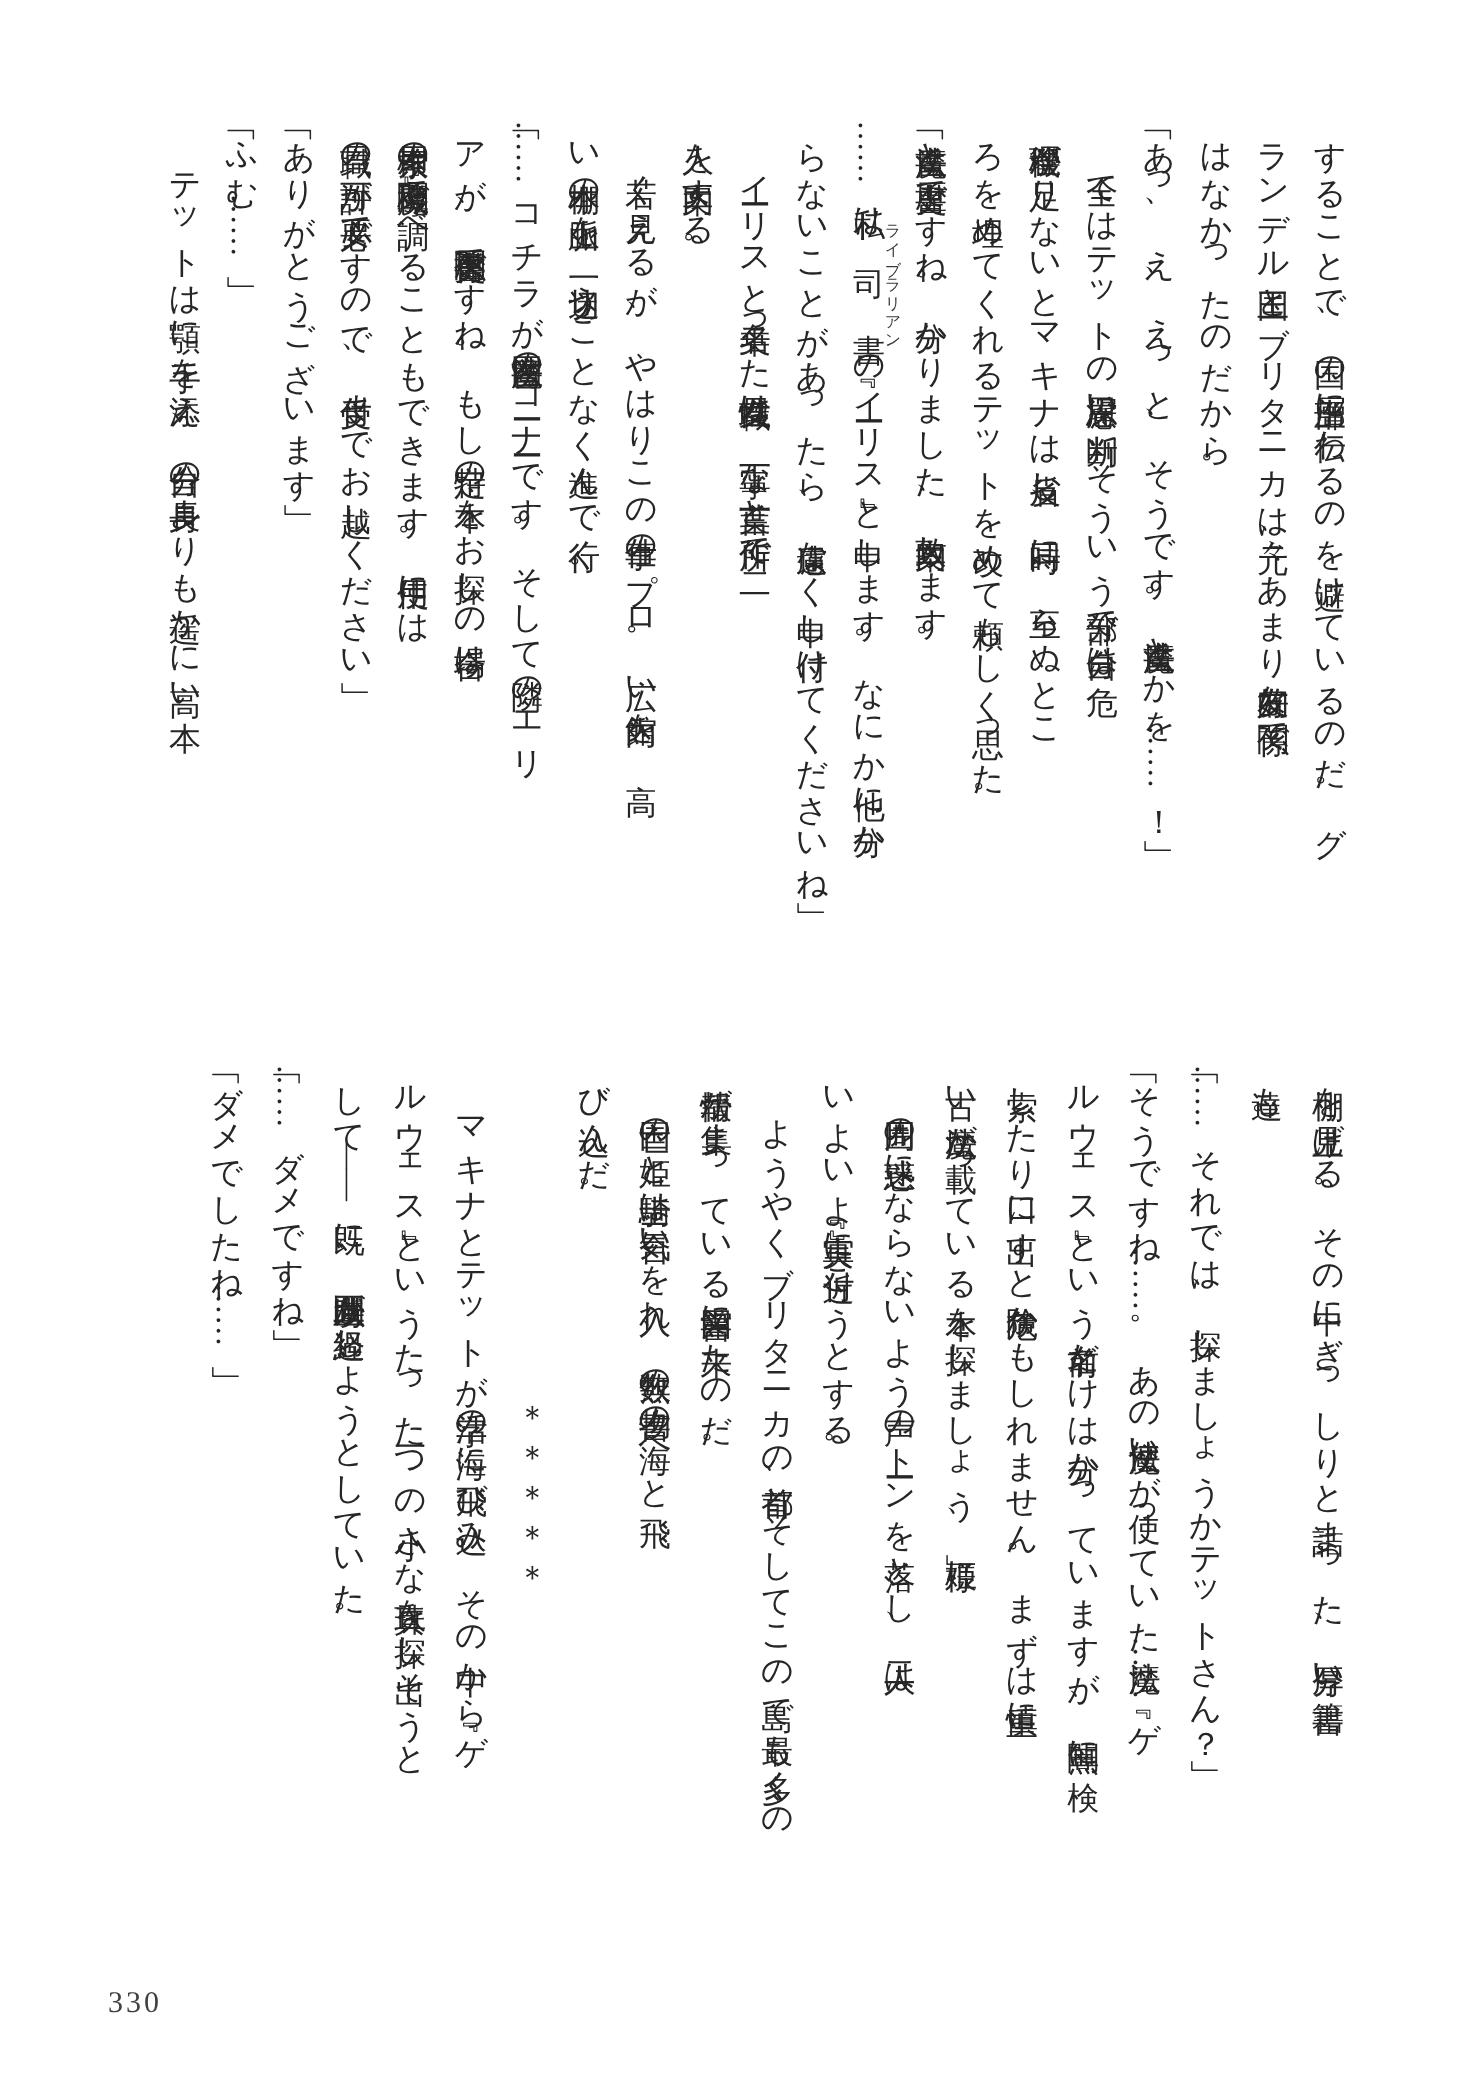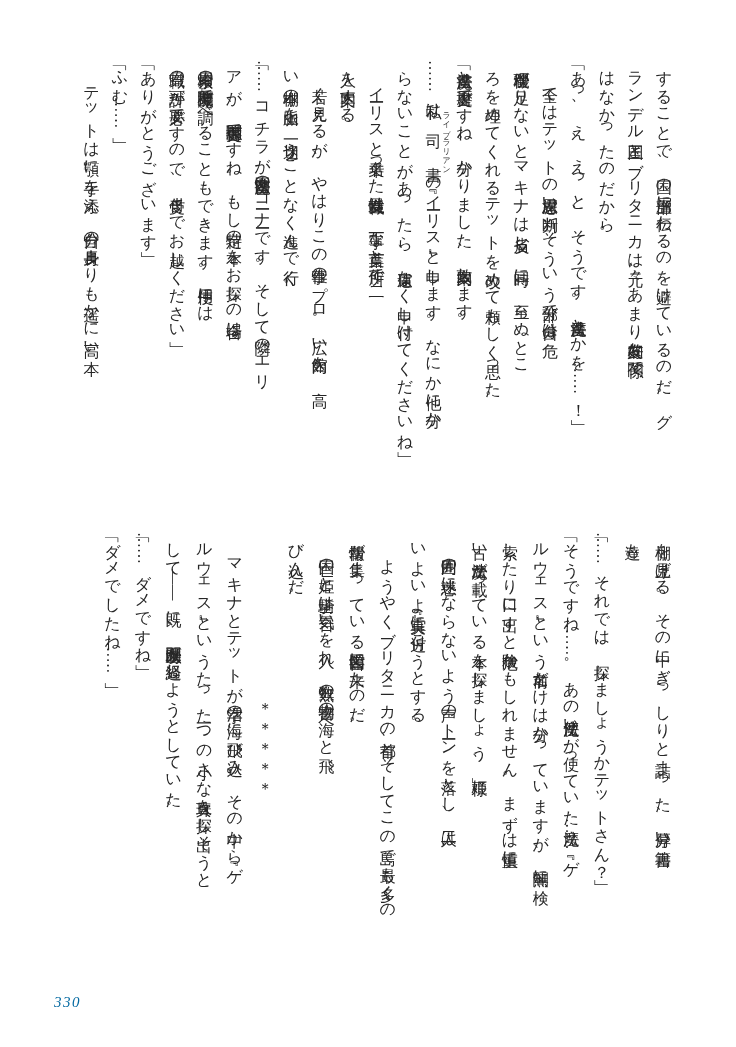--- a/index.html
+++ b/index.html
@@ -15,23 +15,22 @@
   }
   .text-block.top{top:60px;height:418px;line-height:28.5px;}
   .text-block.bottom{top:532px;height:420px;line-height:30.6px;}
   .line{white-space:nowrap;}
   .line.indent{text-indent:1em;}
   .line.center{text-align:center;letter-spacing:4px;}
   ruby{ruby-position:over;}
   rt{font-size:8px;letter-spacing:0;color:#3a3a3a;}
   .page-number{
     position:absolute;left:54px;top:994px;
-    font-size:15px;color:#0369a1;letter-spacing:1.5px;
+    font-size:15px;color:#404040;letter-spacing:1.5px;
     writing-mode:horizontal-tb;
-    font-style:italic;
   }
 </style>
 </head>
 <body>
 
 <div class="text-block top" id="top-block">
     <div class="line">することで、国の上層部に伝わるのを避けているのだ。グ</div>
     <div class="line">ランデル王国とブリタニカは元々、あまり友好的な関係で</div>
     <div class="line">はなかったのだから。</div>
     <div class="line">「あっ、え、えっと、そうです。魔法書とかを……！」</div>

